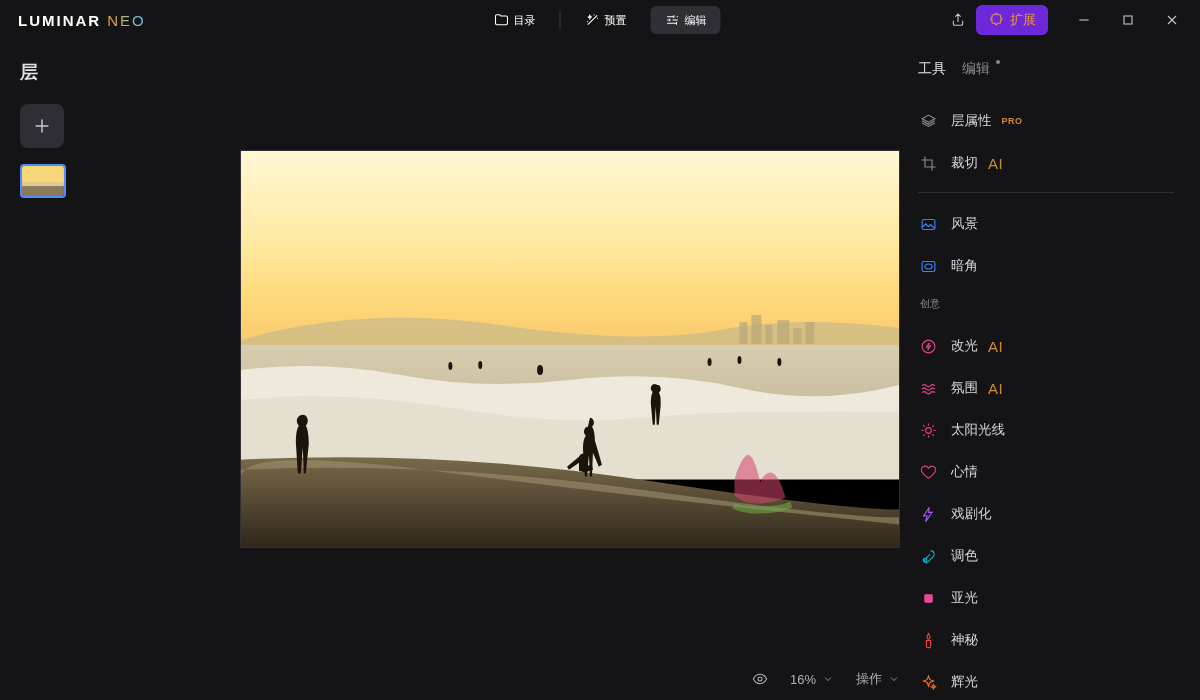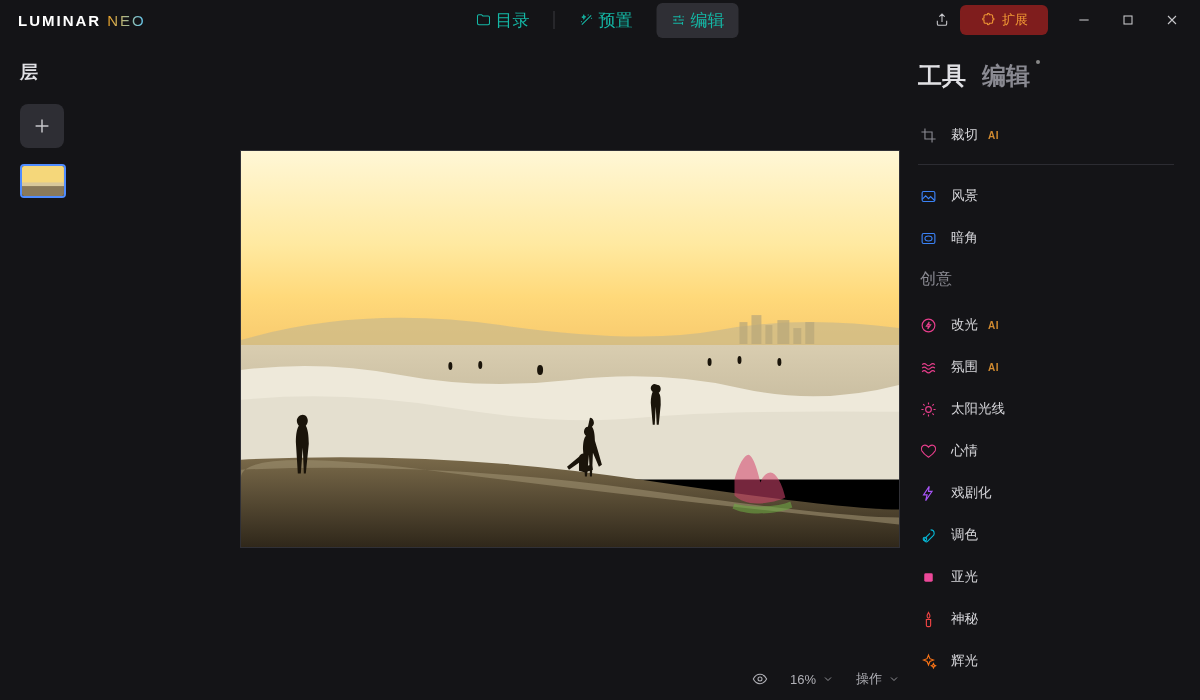--- a/index.html
+++ b/index.html
@@ -15,25 +15,25 @@
   }
   *{box-sizing:border-box;font-family:"Segoe UI","Microsoft YaHei",sans-serif;}
   body{margin:0;background:var(--bg);color:var(--text);width:1200px;height:700px;overflow:hidden;position:relative;}
   
   
   .titlebar{height:40px;display:flex;align-items:center;justify-content:space-between;padding:0 6px 0 18px;}
   .logo{display:flex;align-items:flex-start;gap:6px;font-weight:600;letter-spacing:2px;font-size:15px;}
   .logo .l1{color:#fff;}
   .logo .l2{background:linear-gradient(90deg,#f5a623,#5ac8fa);-webkit-background-clip:text;background-clip:text;color:transparent;font-weight:400;}
   .mode-tabs{position:absolute;left:50%;transform:translateX(-50%);display:flex;align-items:center;gap:10px;}
-  .mode-tab{display:flex;align-items:center;gap:4px;padding:6px 14px;border-radius:6px;font-size:17px;color:#14b8a6;cursor:pointer;}
+  .mode-tab{display:flex;align-items:center;gap:4px;padding:6px 14px;border-radius:6px;font-size:11px;color:#ffffff;cursor:pointer;}
   .mode-tab.active{background:#2f2f35;}
   .mode-sep{width:1px;height:18px;background:#3a3a40;}
   .win-actions{display:flex;align-items:center;gap:0;}
-  .ext-btn{display:flex;align-items:center;gap:6px;background:#7f1d1d;border-radius:6px;padding:6px 20px;font-size:13px;color:var(--accent);margin-right:14px;cursor:pointer;}
+  .ext-btn{display:flex;align-items:center;gap:6px;background:#6d28d9;border-radius:6px;padding:6px 12px;font-size:13px;color:var(--accent);margin-right:14px;cursor:pointer;}
   .share-btn{padding:6px 10px;cursor:pointer;color:#c8c8cc;}
   .win-btn{width:44px;height:34px;display:flex;align-items:center;justify-content:center;color:#c8c8cc;cursor:pointer;}
   
   svg{display:block;}
   .ico{width:16px;height:16px;stroke:currentColor;fill:none;stroke-width:1.6;}
   .ico-fill{fill:currentColor;stroke:none;}
   
   
   .main{display:flex;height:660px;}
   .left-panel{width:100px;padding:20px 0 0 20px;}
@@ -42,31 +42,31 @@
   .layer-thumb{width:46px;height:34px;border-radius:4px;border:2px solid #4f8cff;overflow:hidden;cursor:pointer;}
   
   .center{flex:1;display:flex;flex-direction:column;align-items:flex-end;justify-content:flex-start;padding-top:110px;position:relative;}
   .canvas{width:660px;height:398px;border:1px solid #303036;background:#000;position:relative;overflow:hidden;}
   .canvas svg{width:100%;height:100%;}
   .toolbar-bottom{position:absolute;bottom:12px;display:flex;align-items:center;gap:22px;color:#b0b0b6;font-size:13px;}
   .tb-item{display:flex;align-items:center;gap:6px;cursor:pointer;}
   
   .right-panel{width:300px;padding:20px 26px 0 18px;overflow:hidden;}
   .rp-head{display:flex;align-items:baseline;gap:16px;margin-bottom:22px;}
-  .rp-tab{font-size:24px;font-weight:700;cursor:pointer;}
+  .rp-tab{font-size:14px;font-weight:400;cursor:pointer;}
   .rp-tab.dim{color:var(--text-dim);position:relative;}
   .rp-tab.dim::after{content:"";position:absolute;top:0;right:-10px;width:4px;height:4px;border-radius:50%;background:#888;}
   
   .tool-list{display:flex;flex-direction:column;}
   .tool-item{display:flex;align-items:center;gap:14px;padding:12px 2px;font-size:13.5px;color:#d6d6da;cursor:pointer;}
   .tool-item .ico{width:17px;height:17px;}
   .pro-badge{font-size:9px;color:#d08a30;font-weight:600;letter-spacing:0.5px;margin-left:-4px;}
-  .ai-badge{font-size:10px;color:#d08a30;font-weight:700;letter-spacing:0.5px;margin-left:-4px;}
+  .ai-badge{font-size:15px;color:#d08a30;font-weight:400;letter-spacing:0.5px;margin-left:-4px;}
   .tool-sep{height:1px;background:#2c2c32;margin:8px 0 10px;}
-  .group-label{font-size:16px;color:var(--text-dim);padding:10px 2px 14px;}
+  .group-label{font-size:10px;color:var(--text-dim);padding:10px 2px 14px;}
   
   .c-text{color:var(--text-dim);}
   .c-blue{color:var(--blue);}
   .c-pink{color:var(--pink);}
   .c-purple{color:#a855f7;}
   .c-orange{color:#f97316;}
   .c-magenta{color:#ec4899;}
   .c-cyan{color:#06b6d4;}
   .c-red{color:#ef4444;}
 </style>
@@ -231,20 +231,27 @@
   </div>
 
   <div class="right-panel">
     <div class="rp-head">
       <div class="rp-tab">工具</div>
       <div class="rp-tab dim">编辑</div>
     </div>
 
     <div class="tool-list">
 
+      <div class="tool-item">
+        <svg class="ico c-text" viewBox="0 0 24 24">
+            <path d="M12 3 3 8l9 5 9-5-9-5zM3 14l9 5 9-5M3 11l9 5 9-5"></path>
+          </svg>
+        <span>层属性</span>
+        <span class="pro-badge">PRO</span>
+      </div>
 
       <div class="tool-item">
         <svg class="ico c-text" viewBox="0 0 24 24">
             <path d="M7 2v15h15M2 7h15v15"></path>
           </svg>
         <span>裁切</span>
         <span class="ai-badge">AI</span>
       </div>
 
       <div class="tool-sep"></div>

